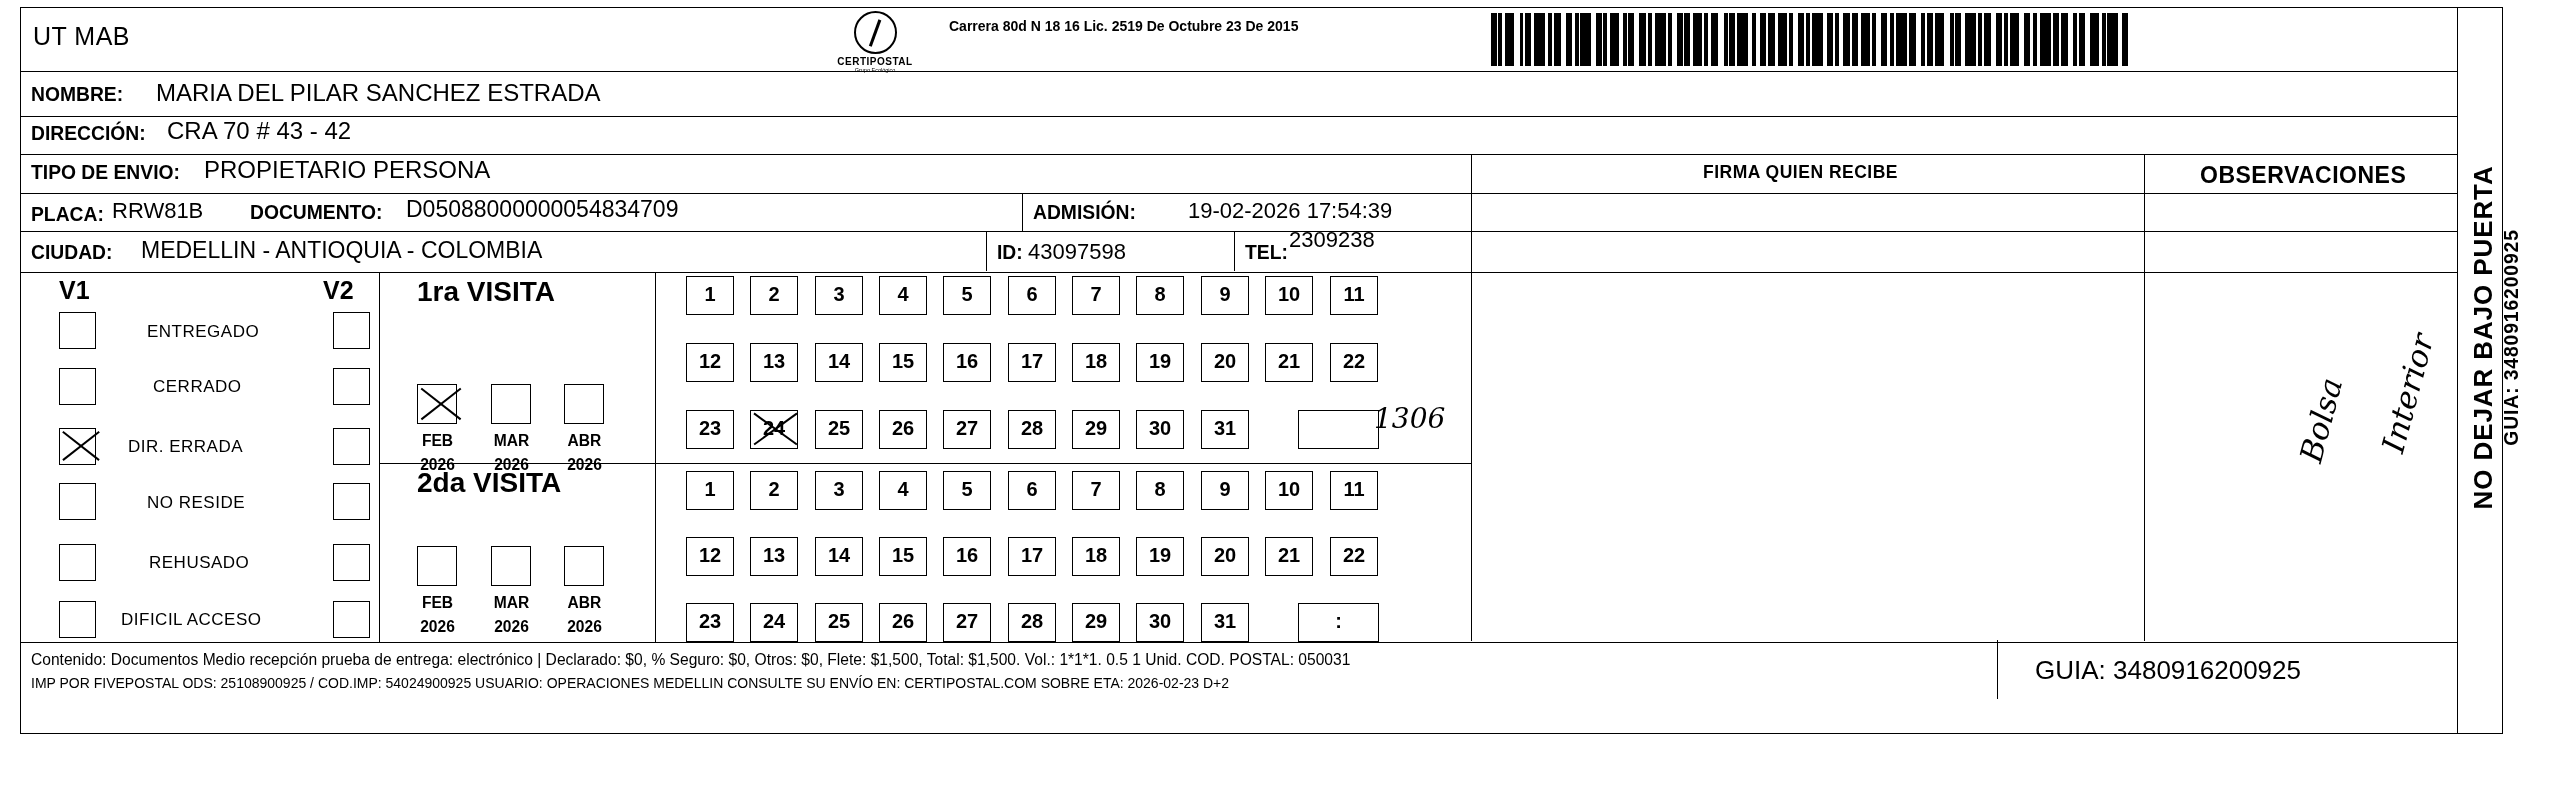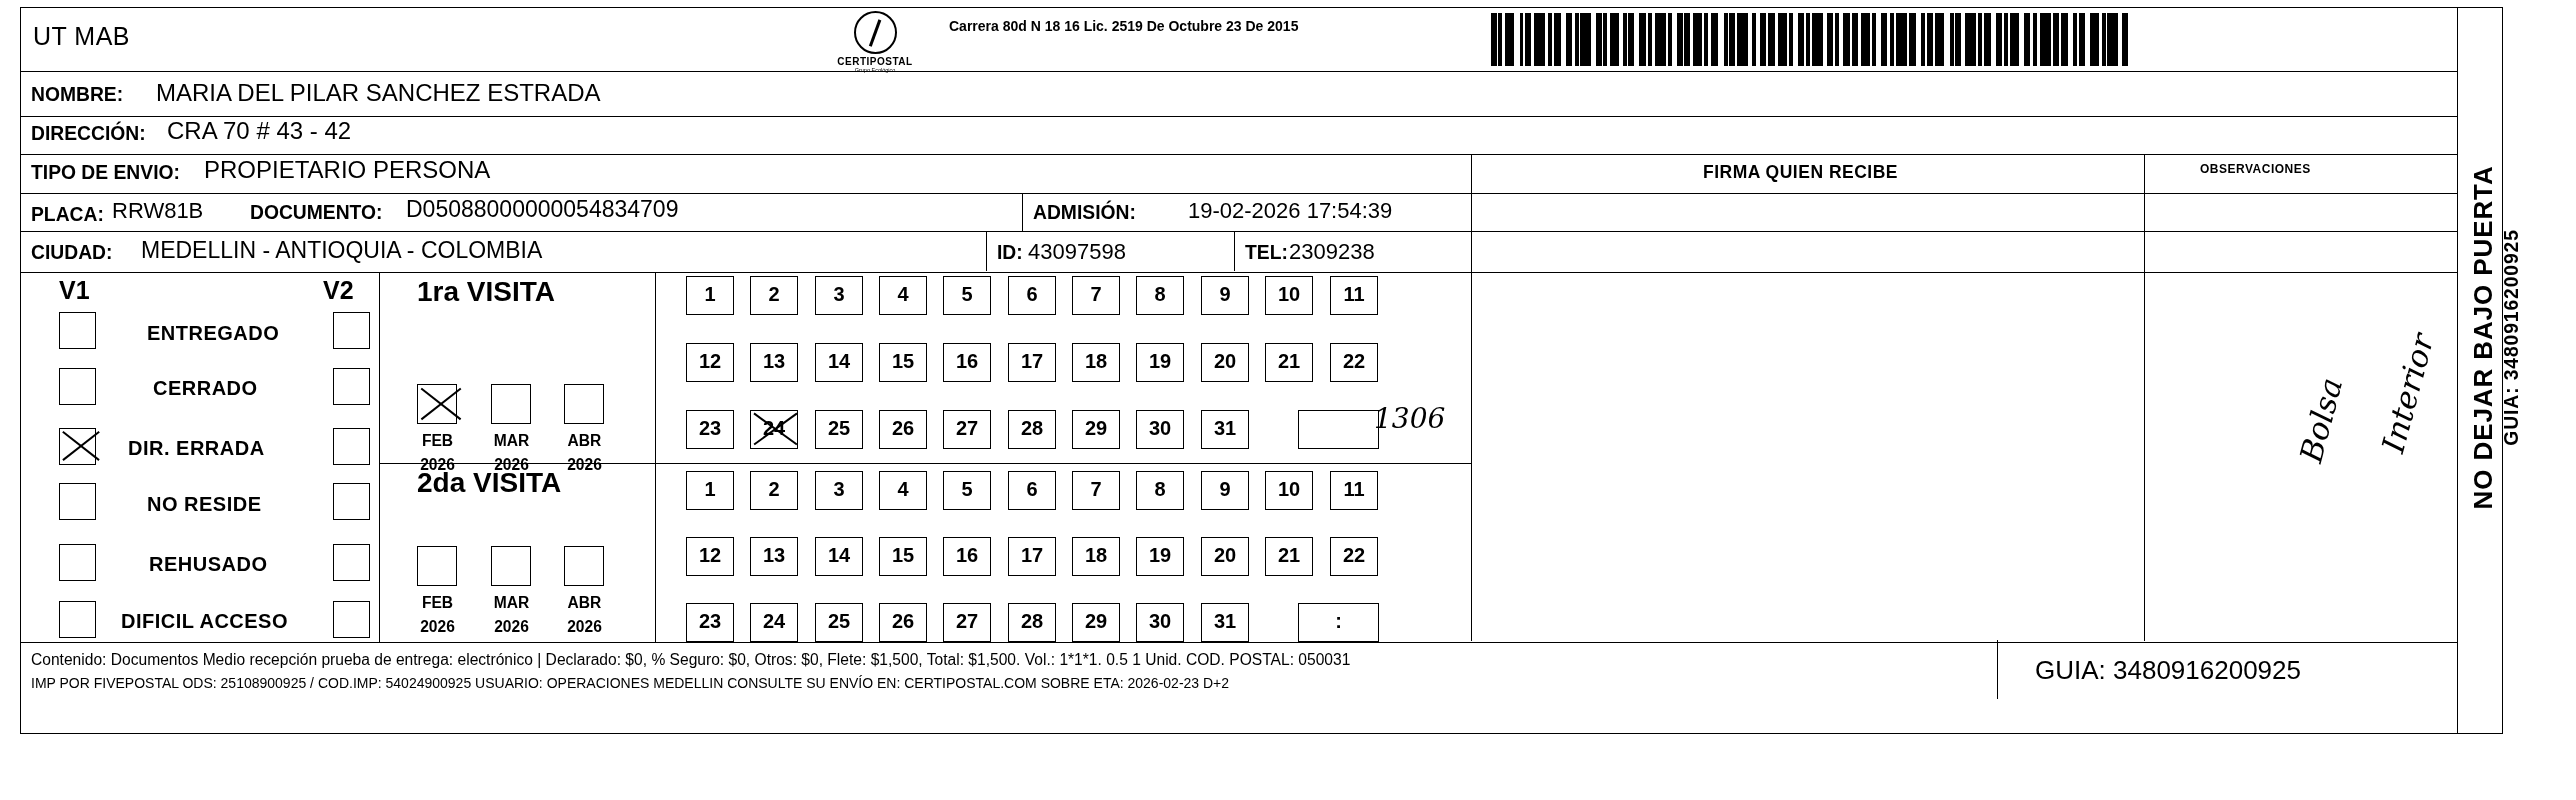--- a/index.html
+++ b/index.html
@@ -29,21 +29,21 @@
   .big{font-size:24px;}
   
   #side{position:absolute;left:2437px;top:0;width:46px;height:727px;border-left:1.8px solid #000;}
   #sidetxt{position:absolute;left:-285px;top:303px;width:644px;transform:rotate(-90deg);text-align:center;font-size:26px;font-weight:bold;letter-spacing:0.9px;}
   #sidetxt .g{font-size:19.3px;font-weight:bold;}
   
   .cbox{position:absolute;width:37px;height:37px;border:1.8px solid #000;box-sizing:border-box;}
   .cbox.x:before,.cbox.x:after{content:"";position:absolute;left:-1.8px;top:15.6px;width:46px;height:1.8px;background:#000;}
   .cbox.x:before{transform:rotate(38deg);}
   .cbox.x:after{transform:rotate(-38deg);}
-  .statelbl{position:absolute;font-size:20px;font-weight:bold;letter-spacing:0.5px;}
+  .statelbl{position:absolute;font-size:17px;font-weight:normal;letter-spacing:0.5px;}
   
   .mbox{position:absolute;width:40px;height:40px;border:1.8px solid #000;box-sizing:border-box;}
   .mbox.x:before,.mbox.x:after{content:"";position:absolute;left:-1.8px;top:17.5px;width:50px;height:1.8px;background:#000;}
   .mbox.x:before{transform:rotate(38deg);}
   .mbox.x:after{transform:rotate(-38deg);}
   .mlbl{position:absolute;font-size:15.6px;font-weight:bold;text-align:center;width:55px;}
   
   .day{position:absolute;width:48px;height:39px;border:1.8px solid #000;box-sizing:border-box;font-size:20px;font-weight:bold;text-align:center;line-height:35px;}
   .day.w{width:81px;}
   .day.x:before,.day.x:after{content:"";position:absolute;left:-1.8px;top:16.6px;width:53px;height:1.8px;background:#000;}
@@ -175,27 +175,27 @@
     <div class="cellTxt" style="left:1168px;top:191px;font-size:22px;">19-02-2026 17:54:39</div>
 
     <div class="rowline" style="top:265px;"></div>
     <div class="cellTxt lbl" style="left:11px;top:235px;">CIUDAD:</div>
     <div class="cellTxt" style="left:121px;top:230px;font-size:23px;">MEDELLIN - ANTIOQUIA - COLOMBIA</div>
     <div class="nb" style="left:966px;top:224px;width:0;height:40px;border-left:1.8px solid #000;"></div>
     <div class="cellTxt lbl" style="left:977px;top:235px;">ID:</div>
     <div class="cellTxt" style="left:1008px;top:232px;font-size:22px;">43097598</div>
     <div class="nb" style="left:1214px;top:224px;width:0;height:40px;border-left:1.8px solid #000;"></div>
     <div class="cellTxt lbl" style="left:1225px;top:235px;">TEL:</div>
-    <div class="cellTxt" style="left:1269px;top:232px;font-size:22px;">2309238</div>
+    <div class="cellTxt" style="left:1269px;top:220px;font-size:22px;">2309238</div>
 
     <div class="nb" style="left:1451px;top:147px;width:0;height:487px;border-left:1.8px solid #000;"></div>
     <div class="nb" style="left:2124px;top:147px;width:0;height:487px;border-left:1.8px solid #000;"></div>
     <div class="nb" style="left:1451px;top:186px;width:986px;height:0;border-top:1.8px solid #000;"></div>
     <div class="cellTxt lbl" style="left:1683px;top:155px;font-size:17.5px;letter-spacing:0.5px;">FIRMA QUIEN RECIBE</div>
-    <div class="cellTxt lbl" style="left:2180px;top:155px;font-size:12px;letter-spacing:0.5px;">OBSERVACIONES</div>
+    <div class="cellTxt lbl" style="left:2180px;top:155px;font-size:23px;letter-spacing:0.5px;">OBSERVACIONES</div>
     <div class="hw" id="hw1">Bolsa</div>
     <div class="hw" id="hw2">Interior</div>
 
     <div class="nb" style="left:359px;top:265px;width:0;height:370px;border-left:1.8px solid #000;"></div>
     <div class="vlbl" style="left:39px;top:269px;">V1</div>
     <div class="vlbl" style="left:303px;top:269px;">V2</div>
 
     <div class="cbox" style="left:39px;top:305px;"></div>
     <div class="cbox" style="left:313px;top:305px;"></div>
     <div class="statelbl" style="left:127px;top:315px;">ENTREGADO</div>

